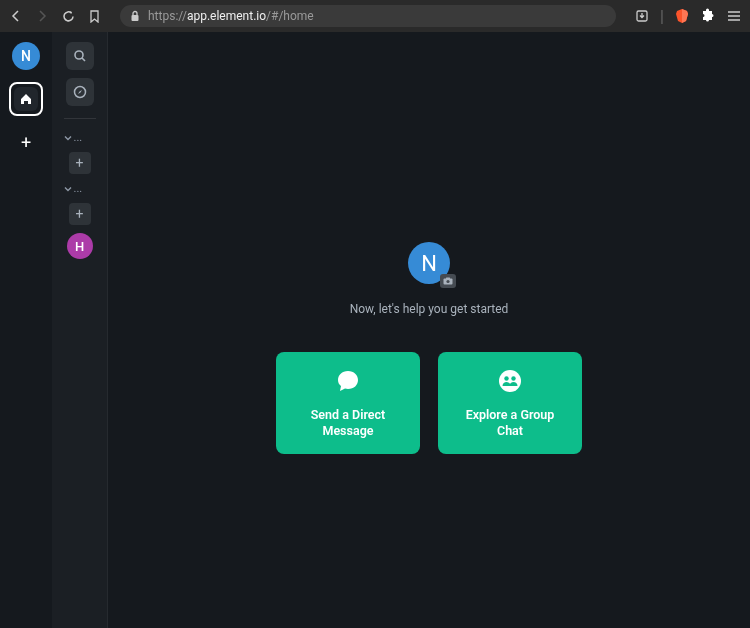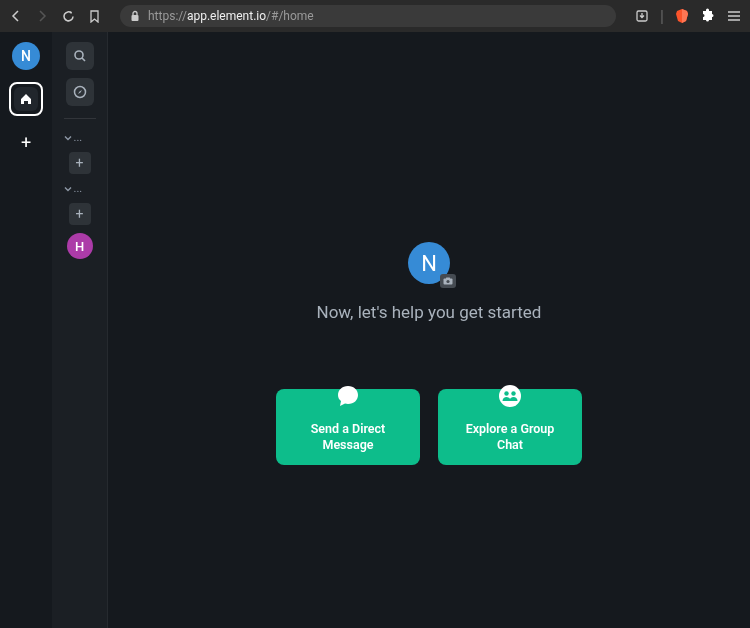--- a/index.html
+++ b/index.html
@@ -213,37 +213,37 @@
       align-items: center;
       justify-content: center;
     }
     .welcome-title {
       font-size: 26px;
       font-weight: 700;
       color: #fff;
       margin-bottom: 8px;
     }
     .welcome-sub {
-      font-size: 17px;
+      font-size: 12px;
       color: #a9b2bc;
-      margin-bottom: 67px;
+      margin-bottom: 36px;
     }
     .cards {
       display: flex;
       gap: 18px;
     }
     .card {
       width: 144px;
-      height: 76px;
+      height: 102px;
       background: #0dbd8b;
       border-radius: 8px;
       display: flex;
       flex-direction: column;
       align-items: center;
-      justify-content: flex-end;
+      justify-content: center;
       gap: 12px;
       cursor: pointer;
       padding: 12px;
     }
     .card-icon {
       width: 28px;
       height: 28px;
       display: flex;
       align-items: center;
       justify-content: center;

